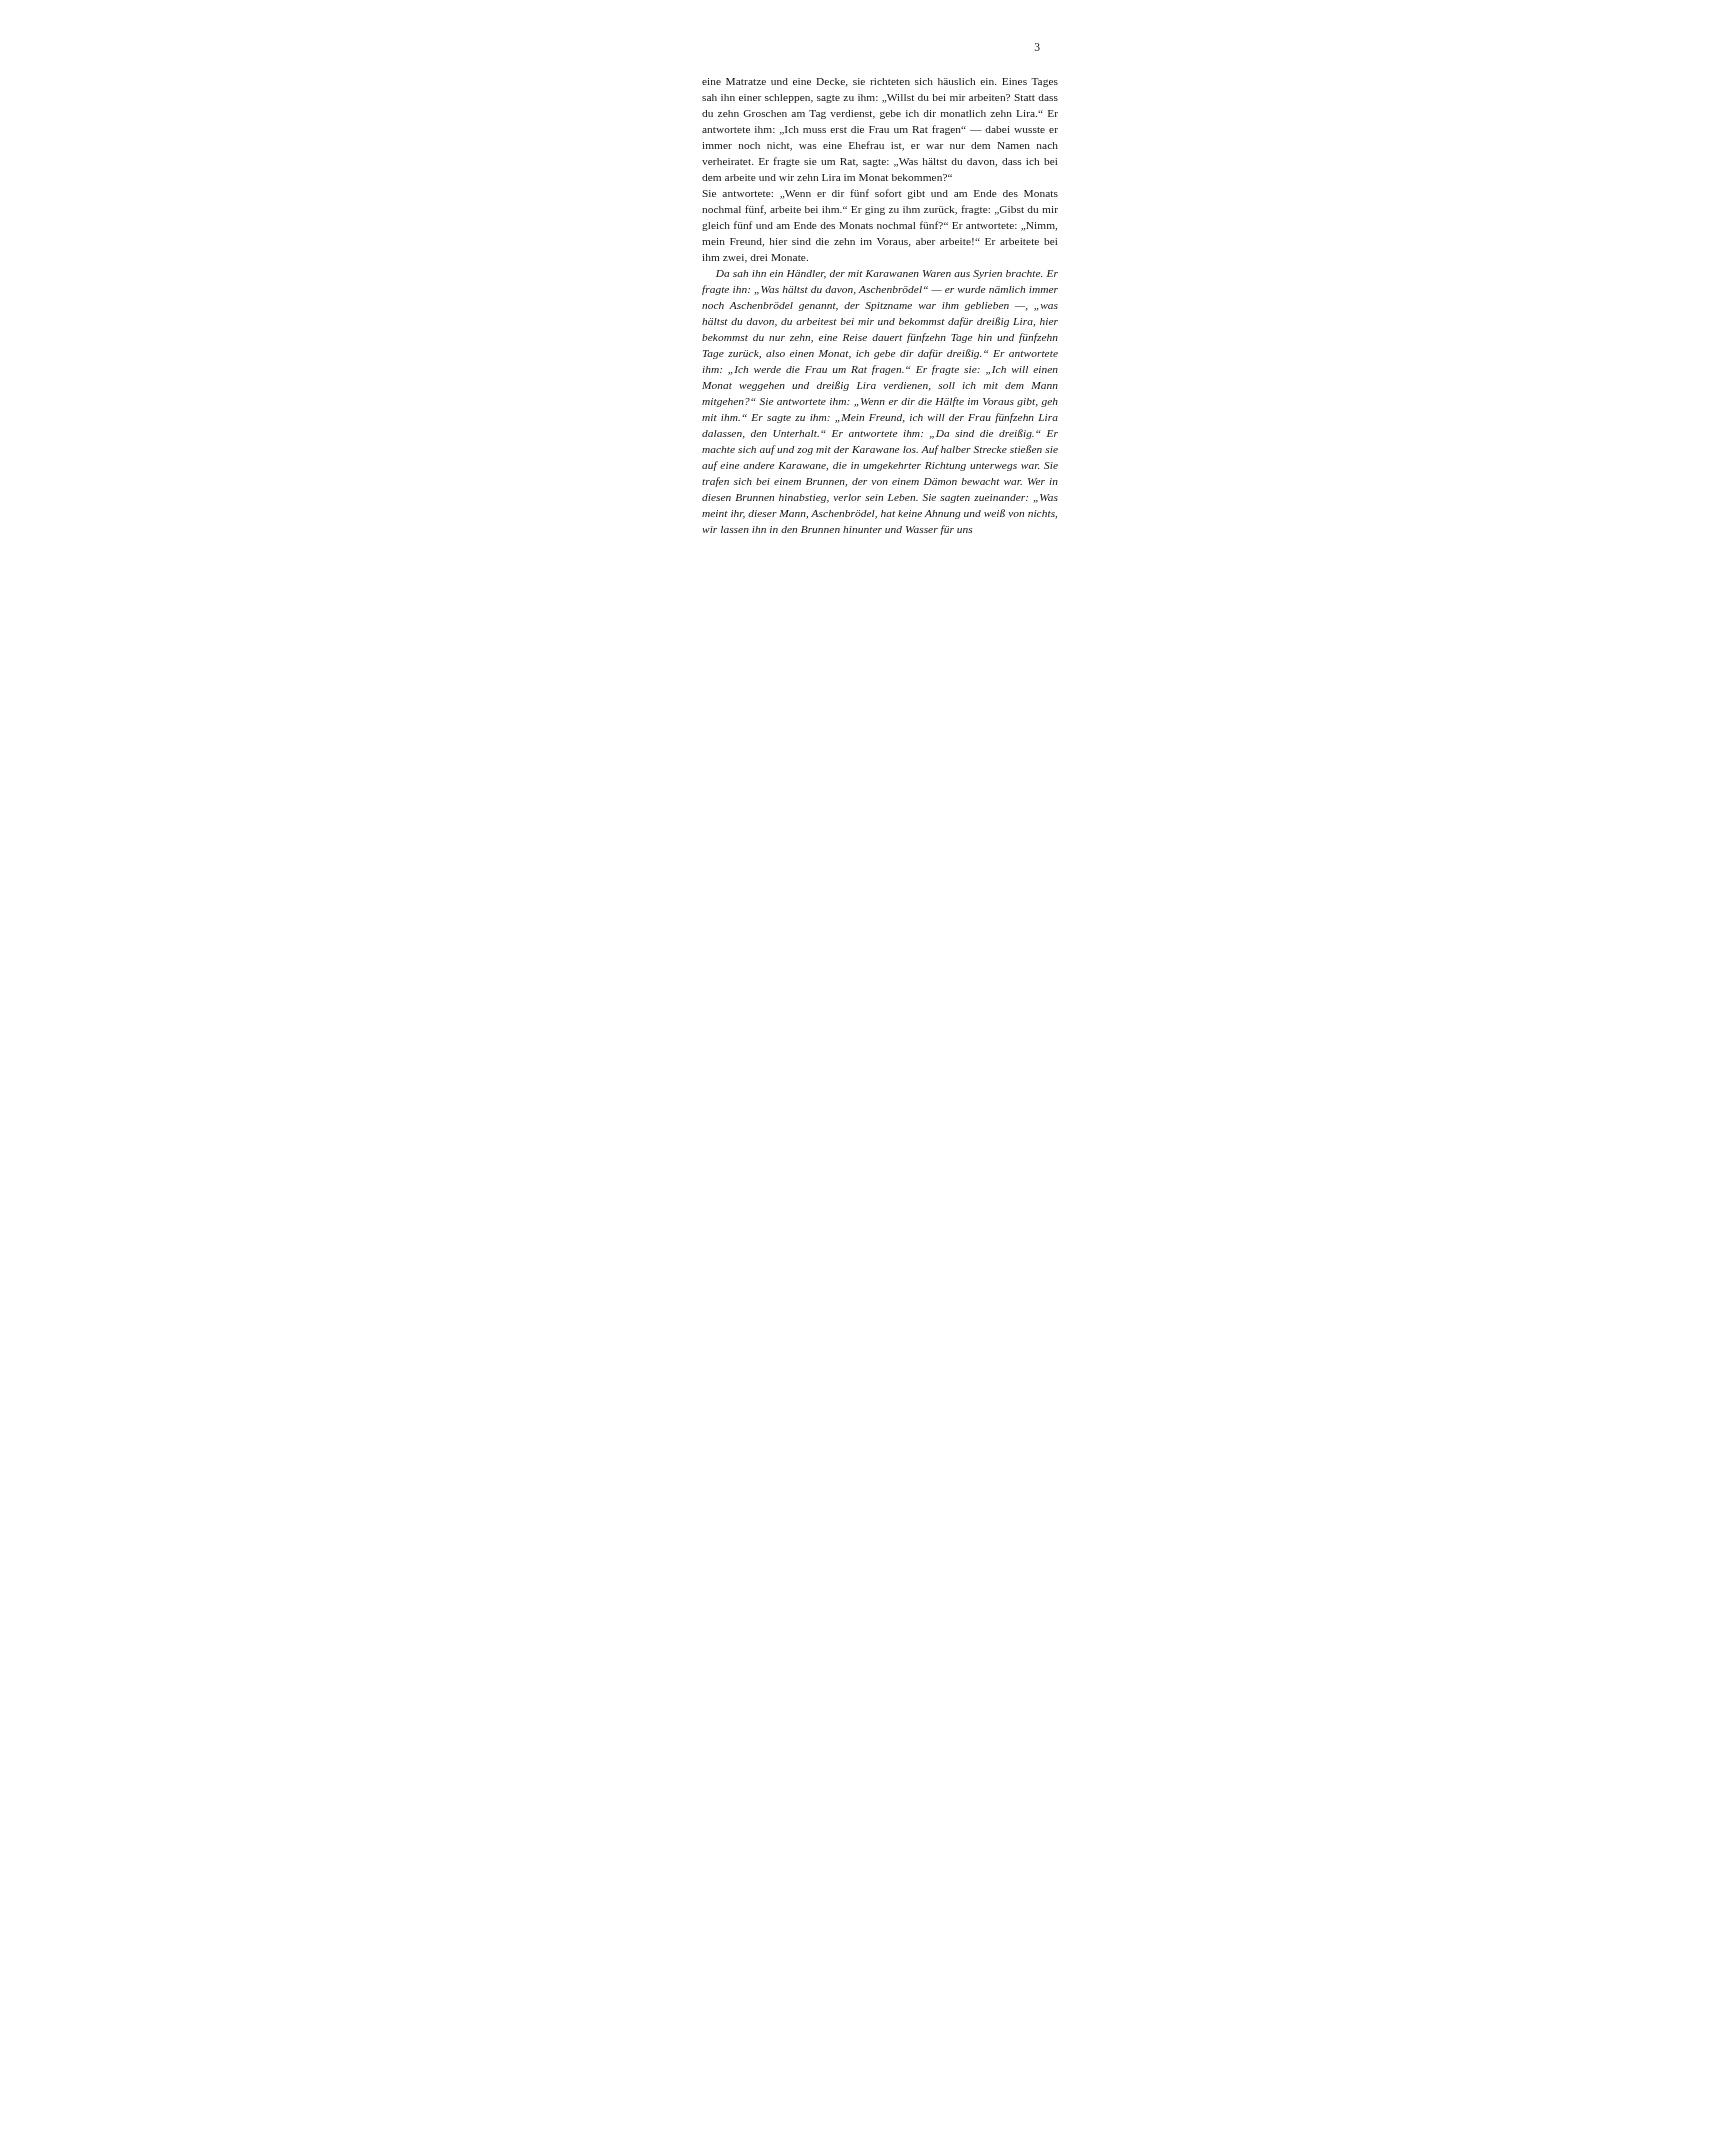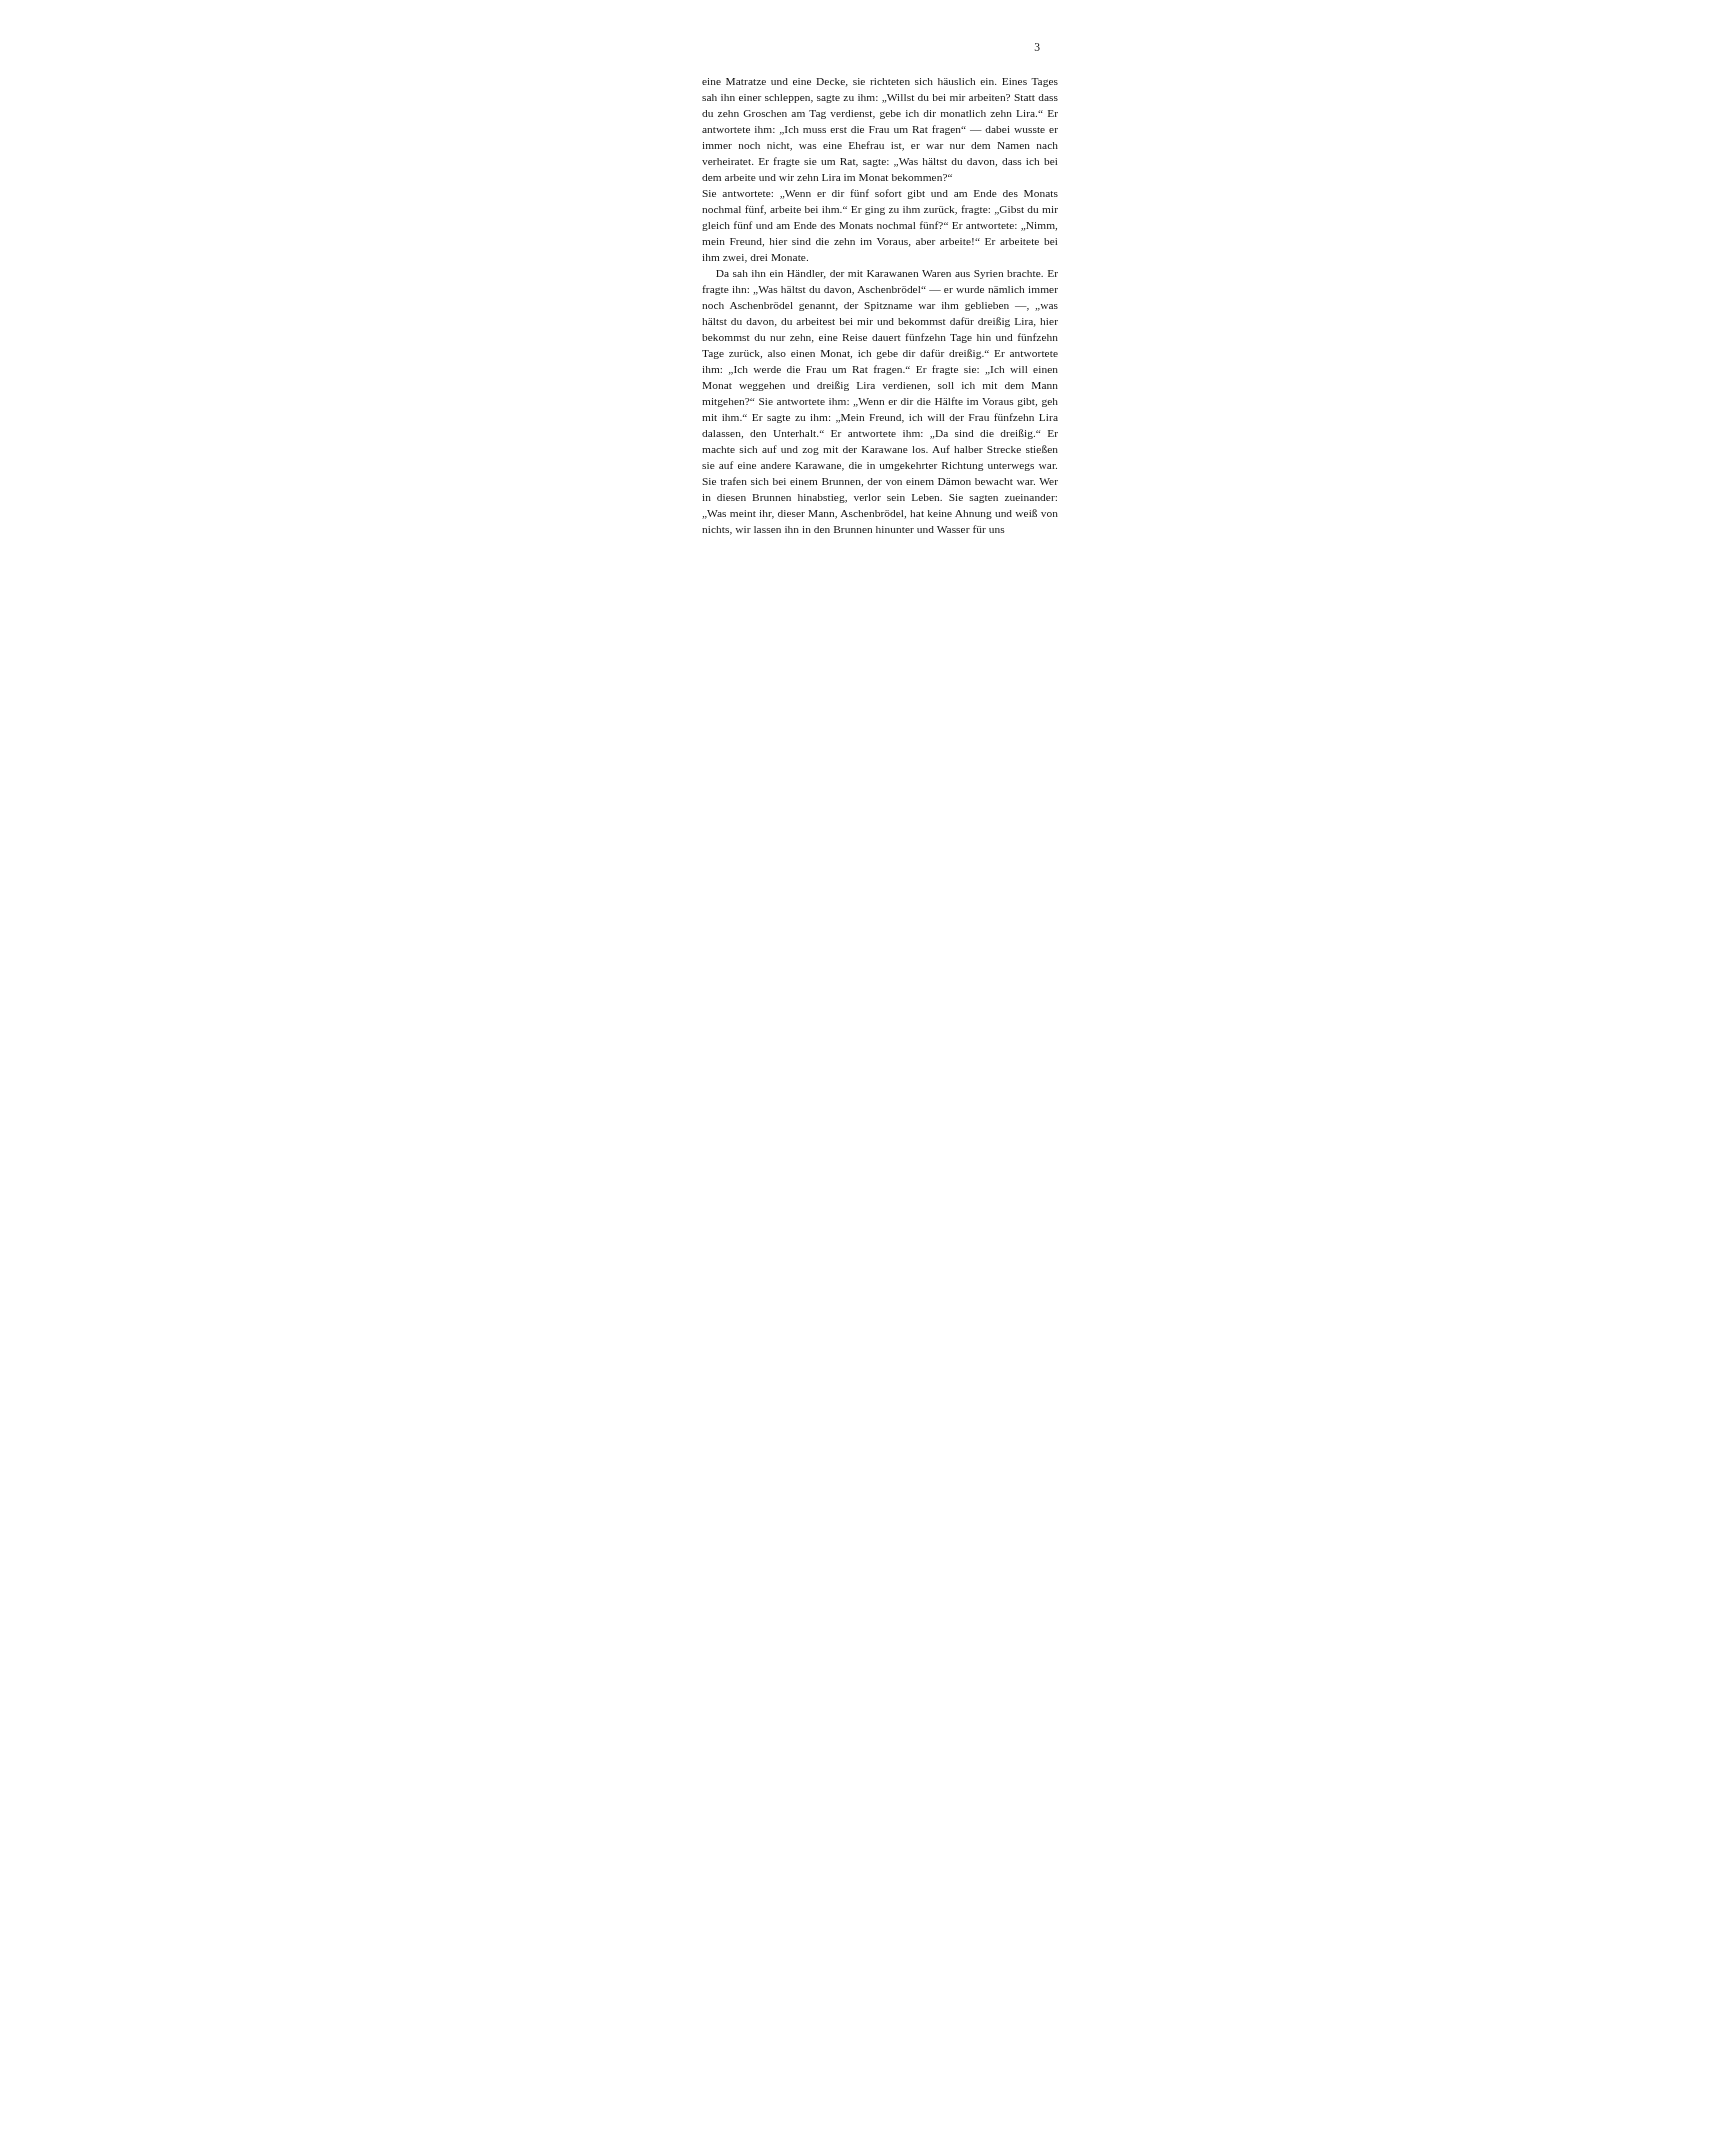--- a/index.html
+++ b/index.html
@@ -38,20 +38,21 @@
     letter-spacing: 0.04px;
     margin-left: 16px;
   }
   .text-block p {
     margin: 0;
     padding: 0;
     hyphens: none;
   }
   .text-block p.indent {
     text-indent: 13.8px;
+    font-style: italic;
   }
 </style>
 </head>
 <body>
 
 <div class="page">
   <div class="page-number">3</div>
 
   <div class="text-block">
     <p class="para">eine Matratze und eine Decke, sie richteten sich häuslich ein. Eines Tages sah ihn einer schleppen, sagte zu ihm: „Willst du bei mir arbeiten? Statt dass du zehn Groschen am Tag verdienst, gebe ich dir monatlich zehn Lira.“ Er antwortete ihm: „Ich muss erst die Frau um Rat fragen“ — dabei wusste er immer noch nicht, was eine Ehefrau ist, er war nur dem Namen nach verheiratet. Er fragte sie um Rat, sagte: „Was hältst du davon, dass ich bei dem arbeite und wir zehn Lira im Monat bekommen?“</p>

